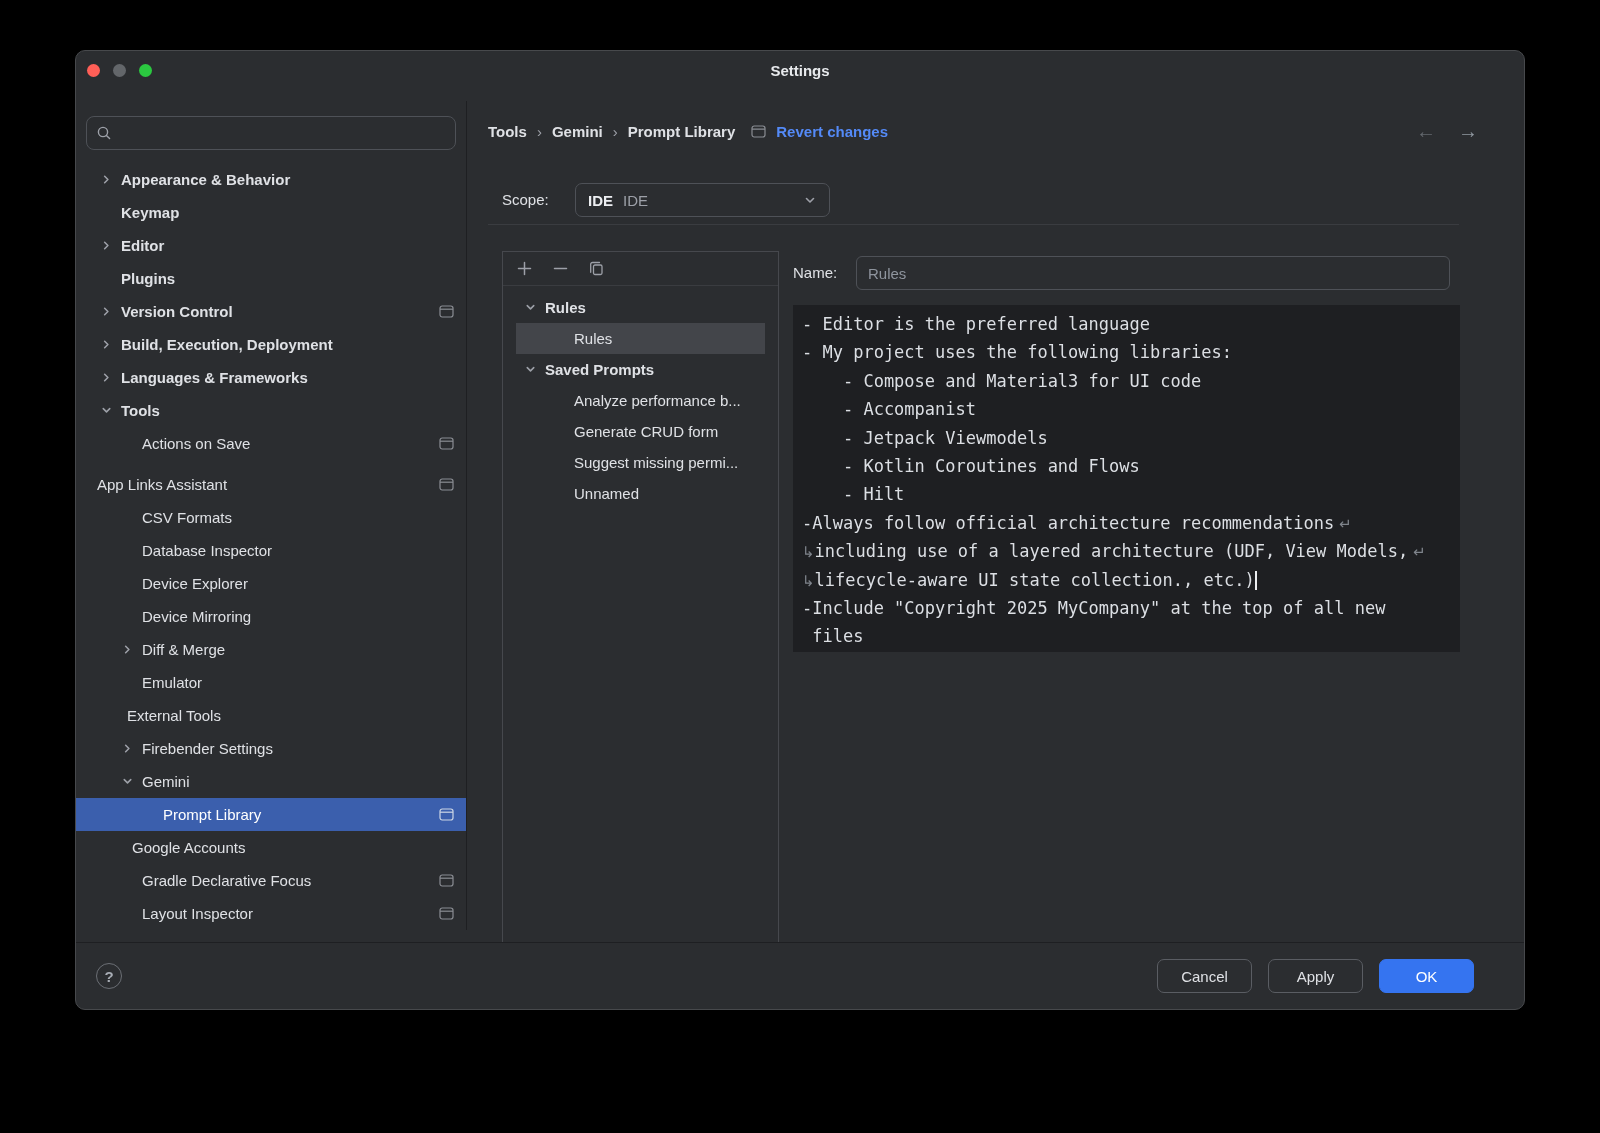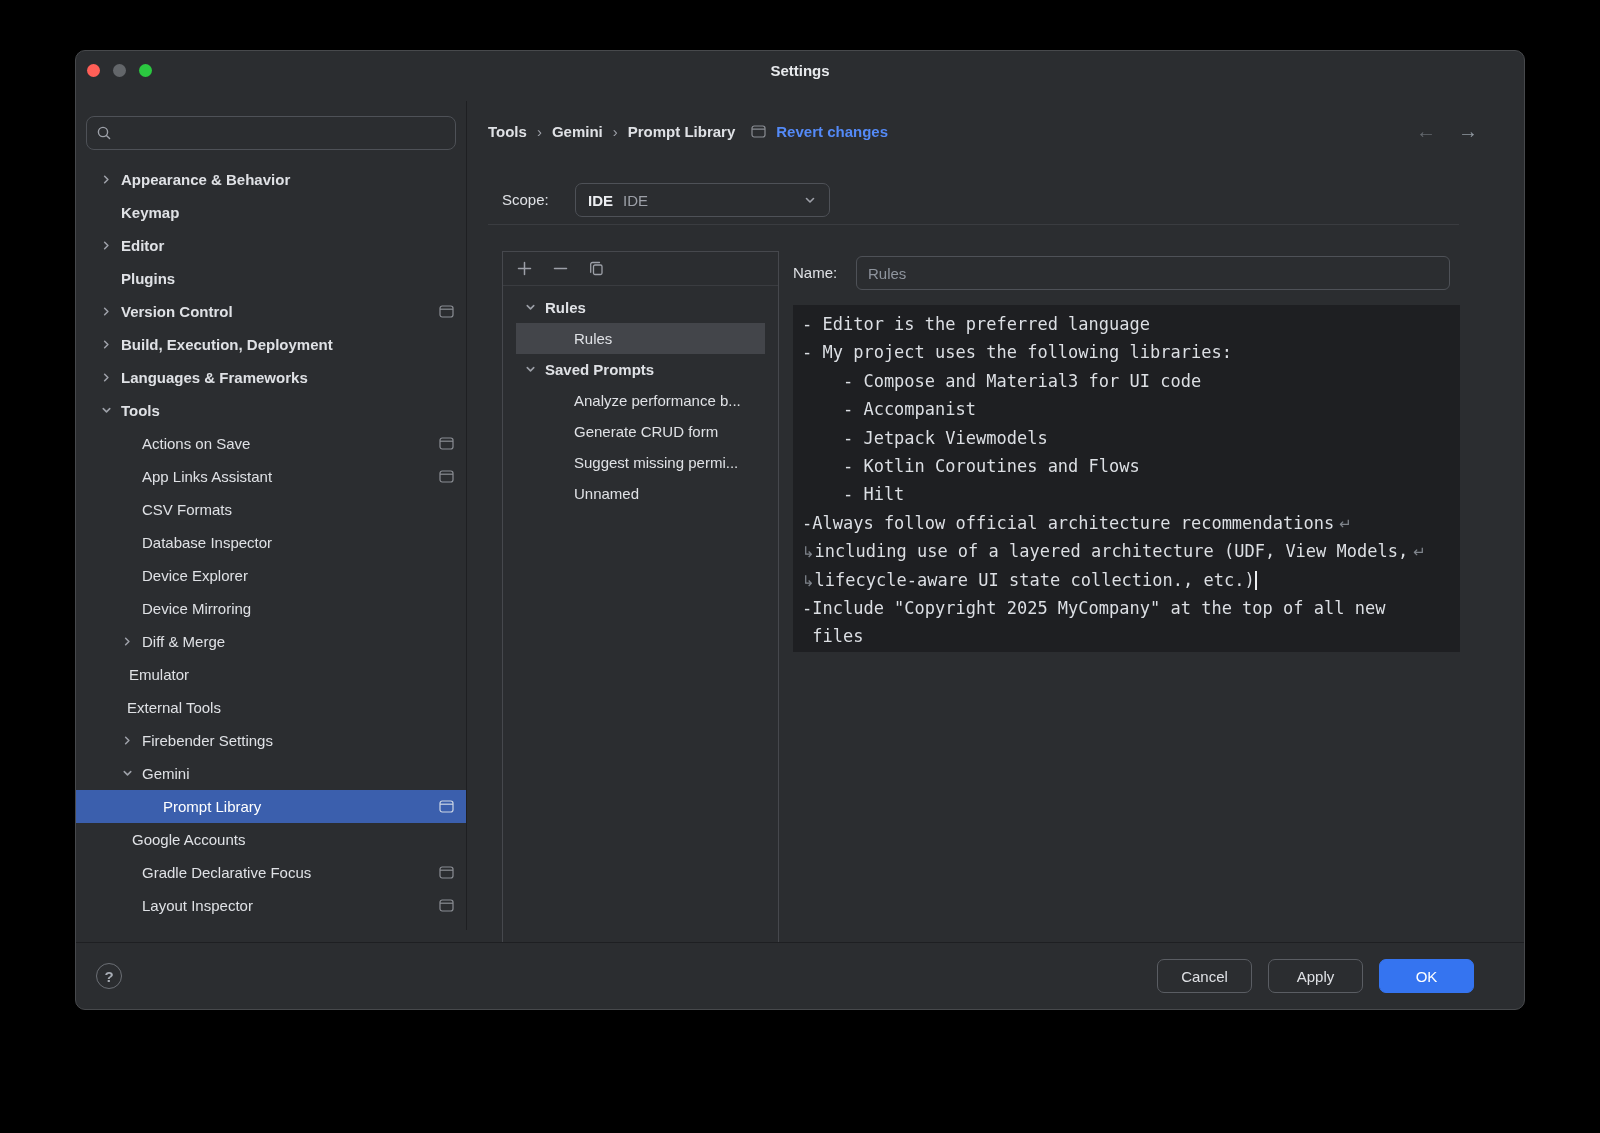--- a/index.html
+++ b/index.html
@@ -168,21 +168,21 @@
           <div class="srow" style="padding-left: 45px;">
             <span class="chev"></span>
             <span class="slabel">Actions on Save</span>
             <span class="badge-icon">
               <svg width="15" height="13" viewBox="0 0 15 13">
                 <rect x="1" y="1" width="13" height="11" rx="2.2" fill="none" stroke="currentColor" stroke-width="1.2"></rect>
                 <line x1="1" y1="4.2" x2="14" y2="4.2" stroke="currentColor" stroke-width="1.2"></line>
               </svg>
             </span>
           </div>
-          <div class="srow" style="padding-left: 45px;">
+          <div class="srow" style=" margin-top: 8px;">
             <span class="chev"></span>
             <span class="slabel">App Links Assistant</span>
             <span class="badge-icon">
               <svg width="15" height="13" viewBox="0 0 15 13">
                 <rect x="1" y="1" width="13" height="11" rx="2.2" fill="none" stroke="currentColor" stroke-width="1.2"></rect>
                 <line x1="1" y1="4.2" x2="14" y2="4.2" stroke="currentColor" stroke-width="1.2"></line>
               </svg>
             </span>
           </div>
           <div class="srow" style="padding-left: 45px;">
@@ -202,21 +202,21 @@
             <span class="slabel">Device Mirroring</span>
           </div>
           <div class="srow" style="padding-left: 45px;">
             <span class="chev">
               <svg width="13" height="13" viewBox="0 0 14 14">
                 <polyline points="5,3.5 8.5,7 5,10.5" fill="none" stroke="currentColor" stroke-width="1.7" stroke-linecap="round" stroke-linejoin="round"></polyline>
               </svg>
             </span>
             <span class="slabel">Diff &amp; Merge</span>
           </div>
-          <div class="srow" style="padding-left: 32px;">
+          <div class="srow" style="padding-left: 45px;">
             <span class="chev"></span>
             <span class="slabel">Emulator</span>
           </div>
           <div class="srow" style="padding-left: 30px;">
             <span class="chev"></span>
             <span class="slabel">External Tools</span>
           </div>
           <div class="srow" style="padding-left: 45px;">
             <span class="chev">
               <svg width="13" height="13" viewBox="0 0 14 14">

